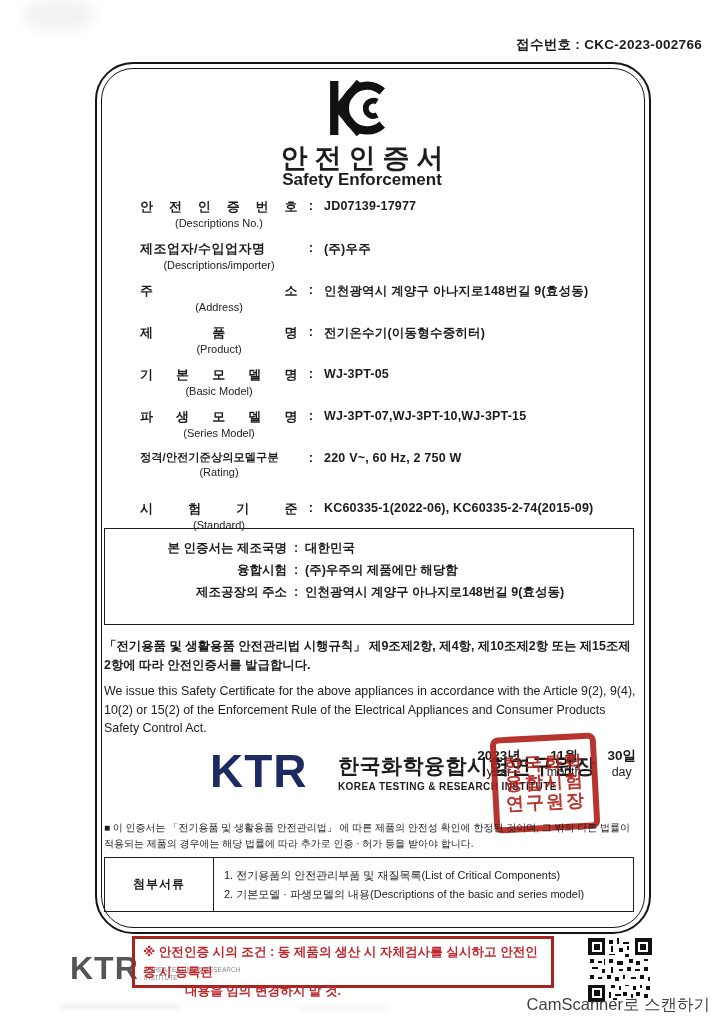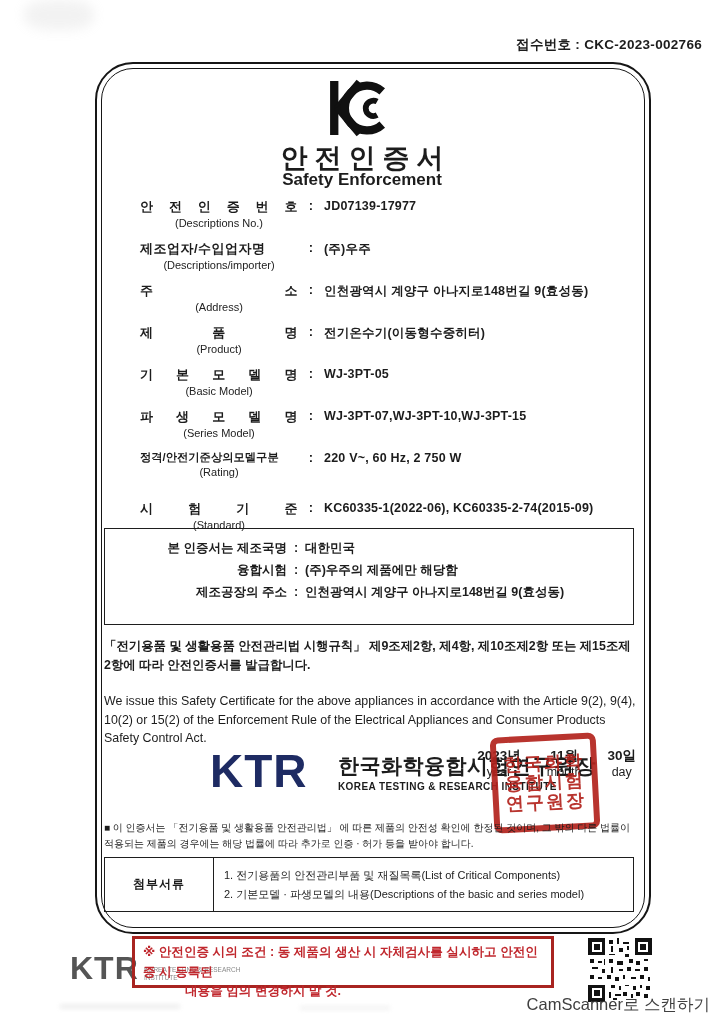--- a/index.html
+++ b/index.html
@@ -31,21 +31,21 @@
   .f-colon{width:26px;flex:0 0 26px;text-align:center;font-size:13px;font-weight:bold;}
   .f-value{flex:1;font-size:12.5px;font-weight:600;padding-top:1px;letter-spacing:.2px;}
   
   .scope-box{left:104px;top:528px;width:530px;height:97px;border:1.6px solid #1e1e1e;box-sizing:border-box;padding:9px 14px;}
   .scope-row{display:flex;font-size:12.5px;font-weight:600;line-height:1.75;}
   .sb-label{width:168px;flex:0 0 168px;text-align:right;}
   .sb-colon{width:18px;flex:0 0 18px;text-align:center;}
   .sb-value{flex:1;}
   
   .legal{left:104px;top:637px;width:532px;font-size:12.4px;line-height:1.5;}
-  .legal .ko{margin-bottom:18px;font-weight:600;}
+  .legal .ko{margin-bottom:8px;font-weight:600;}
   .legal .en{font-weight:400;}
   
   .date{left:0;top:704px;width:636px;display:flex;justify-content:flex-end;gap:26px;}
   .date-col{text-align:center;font-size:13.5px;font-weight:600;line-height:1.25;margin-top:44px;}
   .date-col .en{font-weight:400;font-size:12.5px;}
   
   .ktr-logo{left:210px;top:748px;font-size:46px;font-weight:800;color:#1e2b63;letter-spacing:1px;line-height:1;}
   .issuer-name{left:338px;top:752px;width:300px;}
   .issuer-ko{font-size:21px;font-weight:bold;letter-spacing:.5px;}
   .issuer-en{font-size:10px;font-weight:bold;letter-spacing:.4px;margin-top:1px;}

